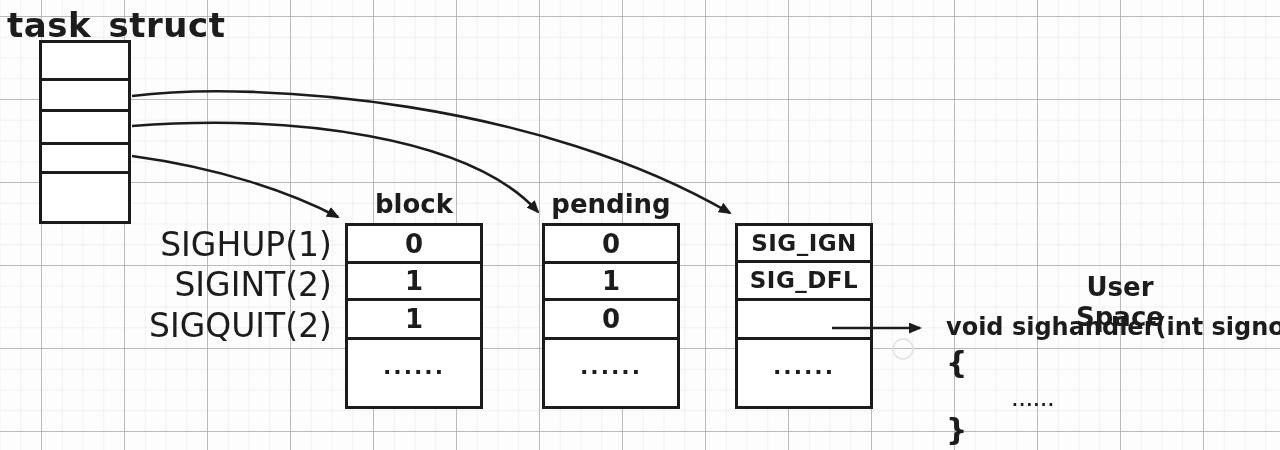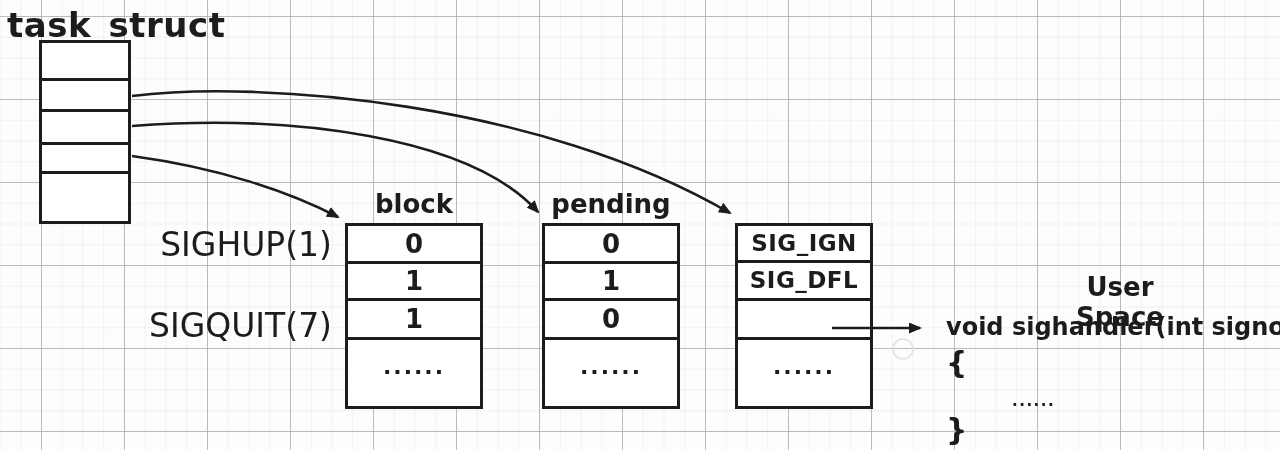--- a/index.html
+++ b/index.html
@@ -130,21 +130,22 @@
 
   <div class="abs tsbox">
     <div style="flex:39"></div>
     <div style="flex:31"></div>
     <div style="flex:33"></div>
     <div style="flex:29"></div>
     <div style="flex:52"></div>
   </div>
 
   <div class="abs siglabel" style="top:228px">SIGHUP(1)</div>
-  <div class="abs siglabel" style="top:309px">SIGQUIT(7)</div>
+  <div class="abs siglabel" style="top:268px">SIGINT(2)</div>
+  <div class="abs siglabel" style="top:309px">SIGQUIT(2)</div>
 
   <div class="abs colheader" style="left:345px;width:138px">block</div>
   <div class="abs colheader" style="left:542px;width:138px">pending</div>
 
   <div class="abs sigtable" style="left:345px">
     <div class="cell" style="flex:42">0</div>
     <div class="cell" style="flex:40">1</div>
     <div class="cell" style="flex:42">1</div>
     <div class="cell dots" style="flex:62">......</div>
   </div>

